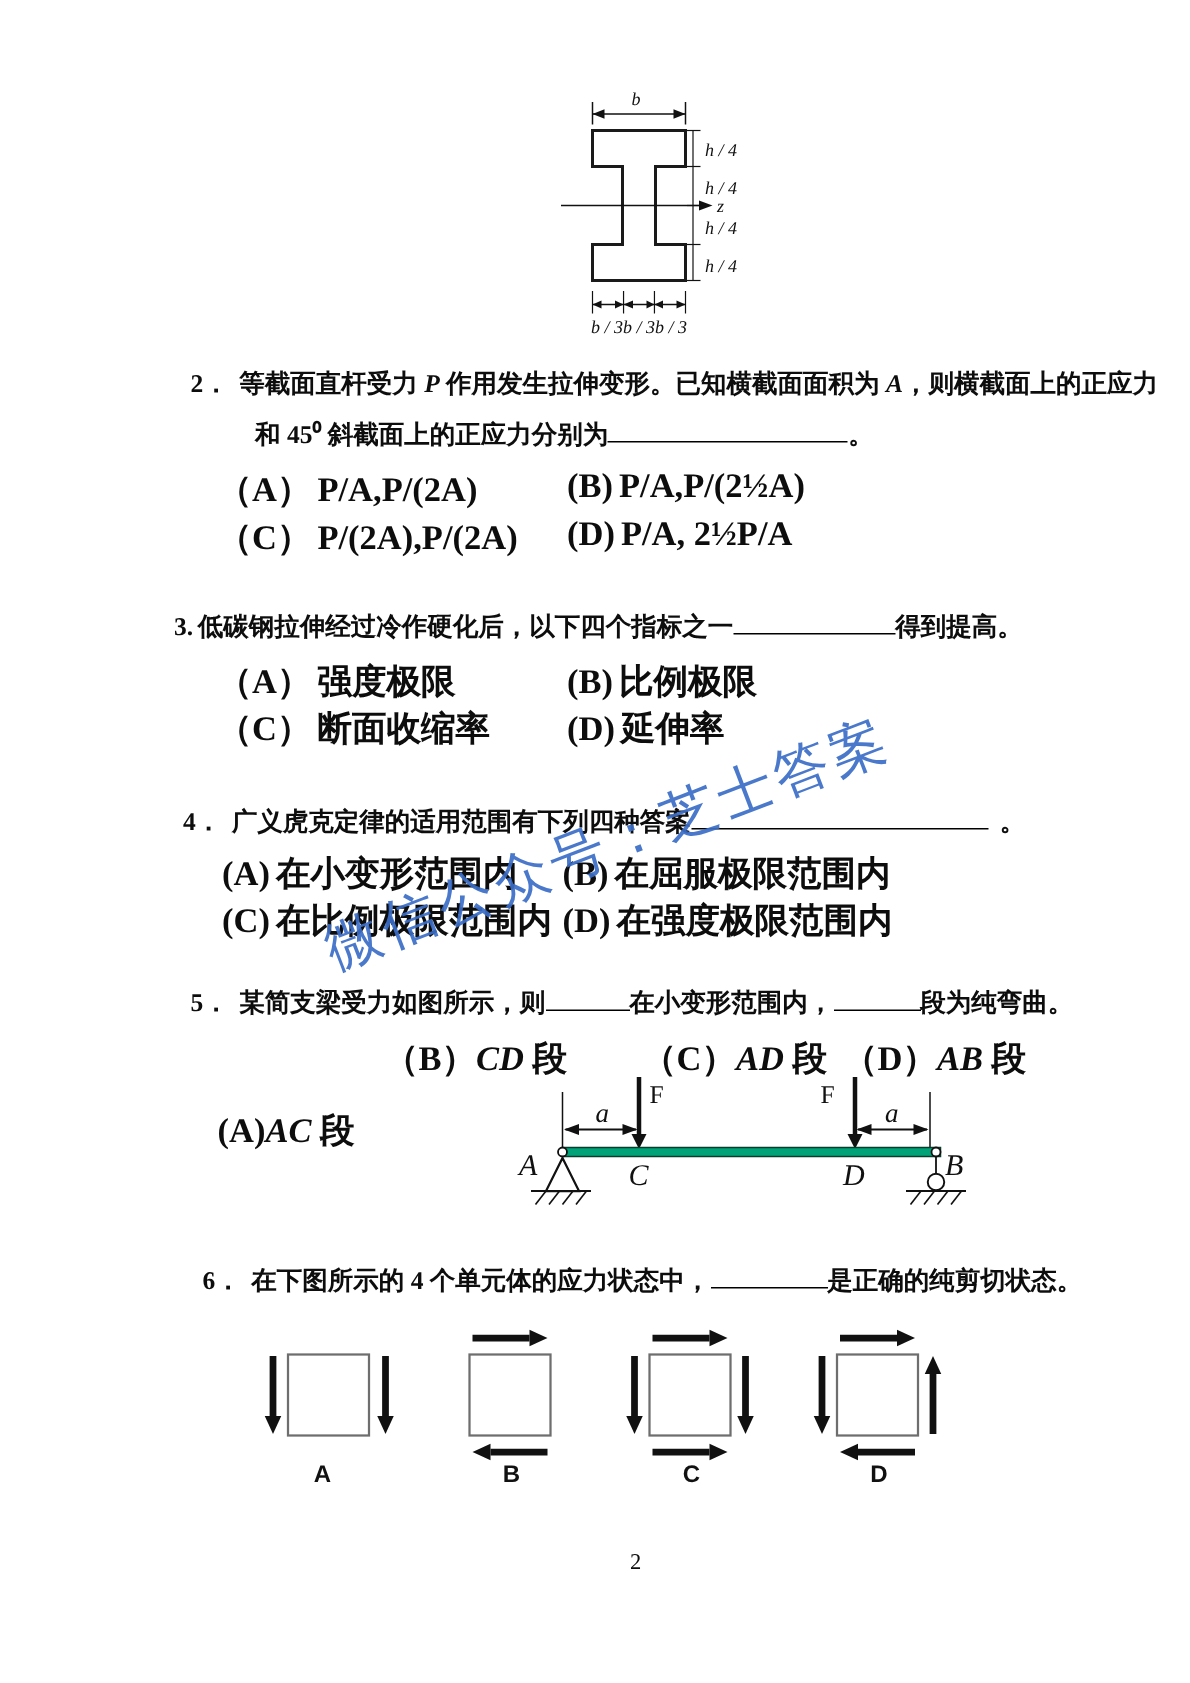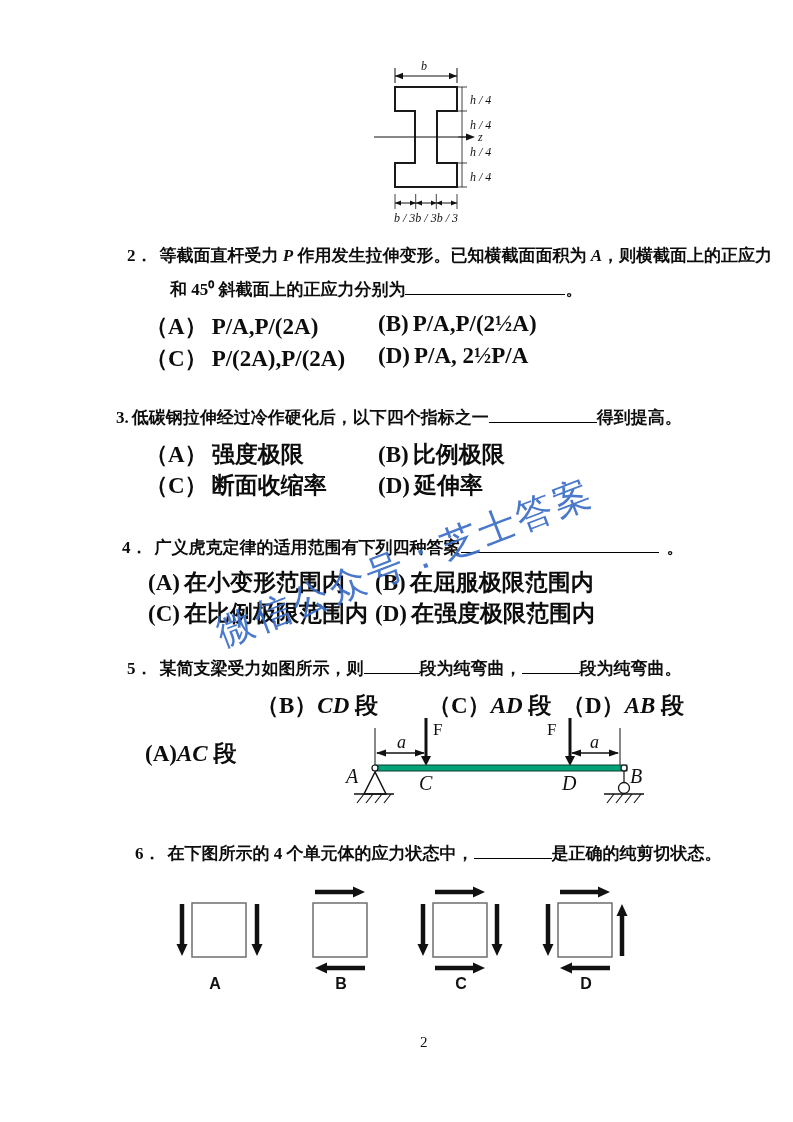--- a/index.html
+++ b/index.html
@@ -115,21 +115,21 @@
   <span class="lbl">(B)</span><span>在屈服极限范围内</span>
 </div>
 <div class="opt" style="left:148px;top:598px;">
   <span class="lbl">(C)</span><span>在比例极限范围内</span>
 </div>
 <div class="opt" style="left:375px;top:598px;">
   <span class="lbl">(D)</span><span>在强度极限范围内</span>
 </div>
 
 <div class="qline" style="left:127px;top:657px;">
-  <span class="qnum">5．</span><span>某简支梁受力如图所示，则</span><span class="blank" style="width:56px;"></span><span>段为纯弯曲，</span><span class="blank" style="width:58px;"></span><span>段为纯弯曲。</span>
+  <span class="qnum">5．</span><span>某简支梁受力如图所示，则</span><span class="blank" style="width:56px;"></span><span>在小变形范围内，</span><span class="blank" style="width:58px;"></span><span>段为纯弯曲。</span>
 </div>
 <div class="opt" style="left:145px;top:690px;margin-top:48px;">
   <span>(A)</span><span class="it">AC</span><span> 段</span>
 </div>
 <div class="opt" style="left:256px;top:690px;">
   <span>（B）</span><span class="it">CD</span><span> 段</span>
 </div>
 <div class="opt" style="left:428px;top:690px;">
   <span>（C）</span><span class="it">AD</span><span> 段</span>
 </div>

